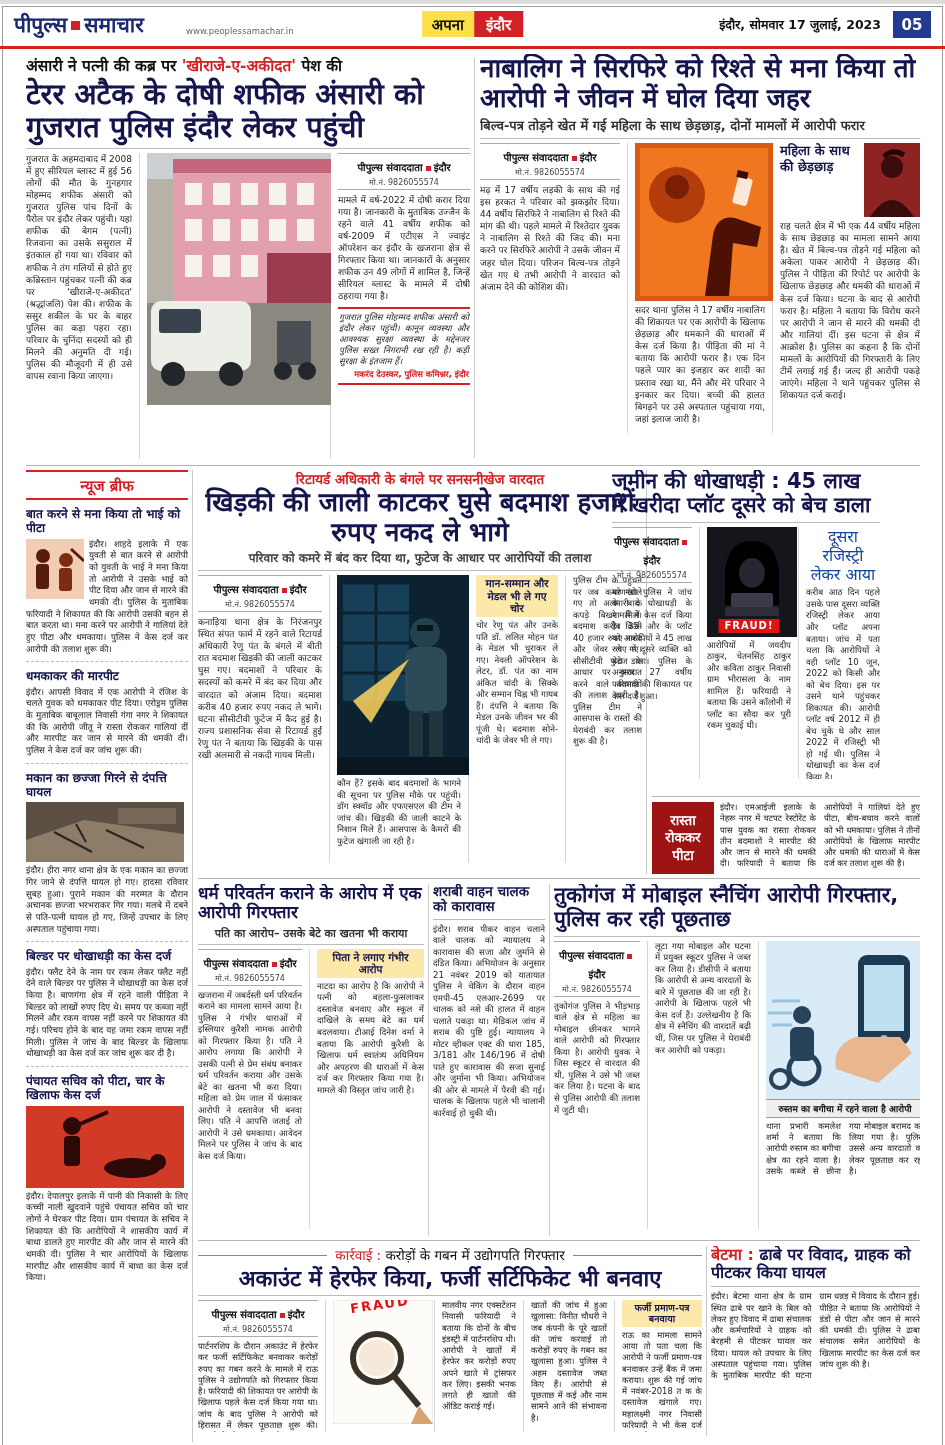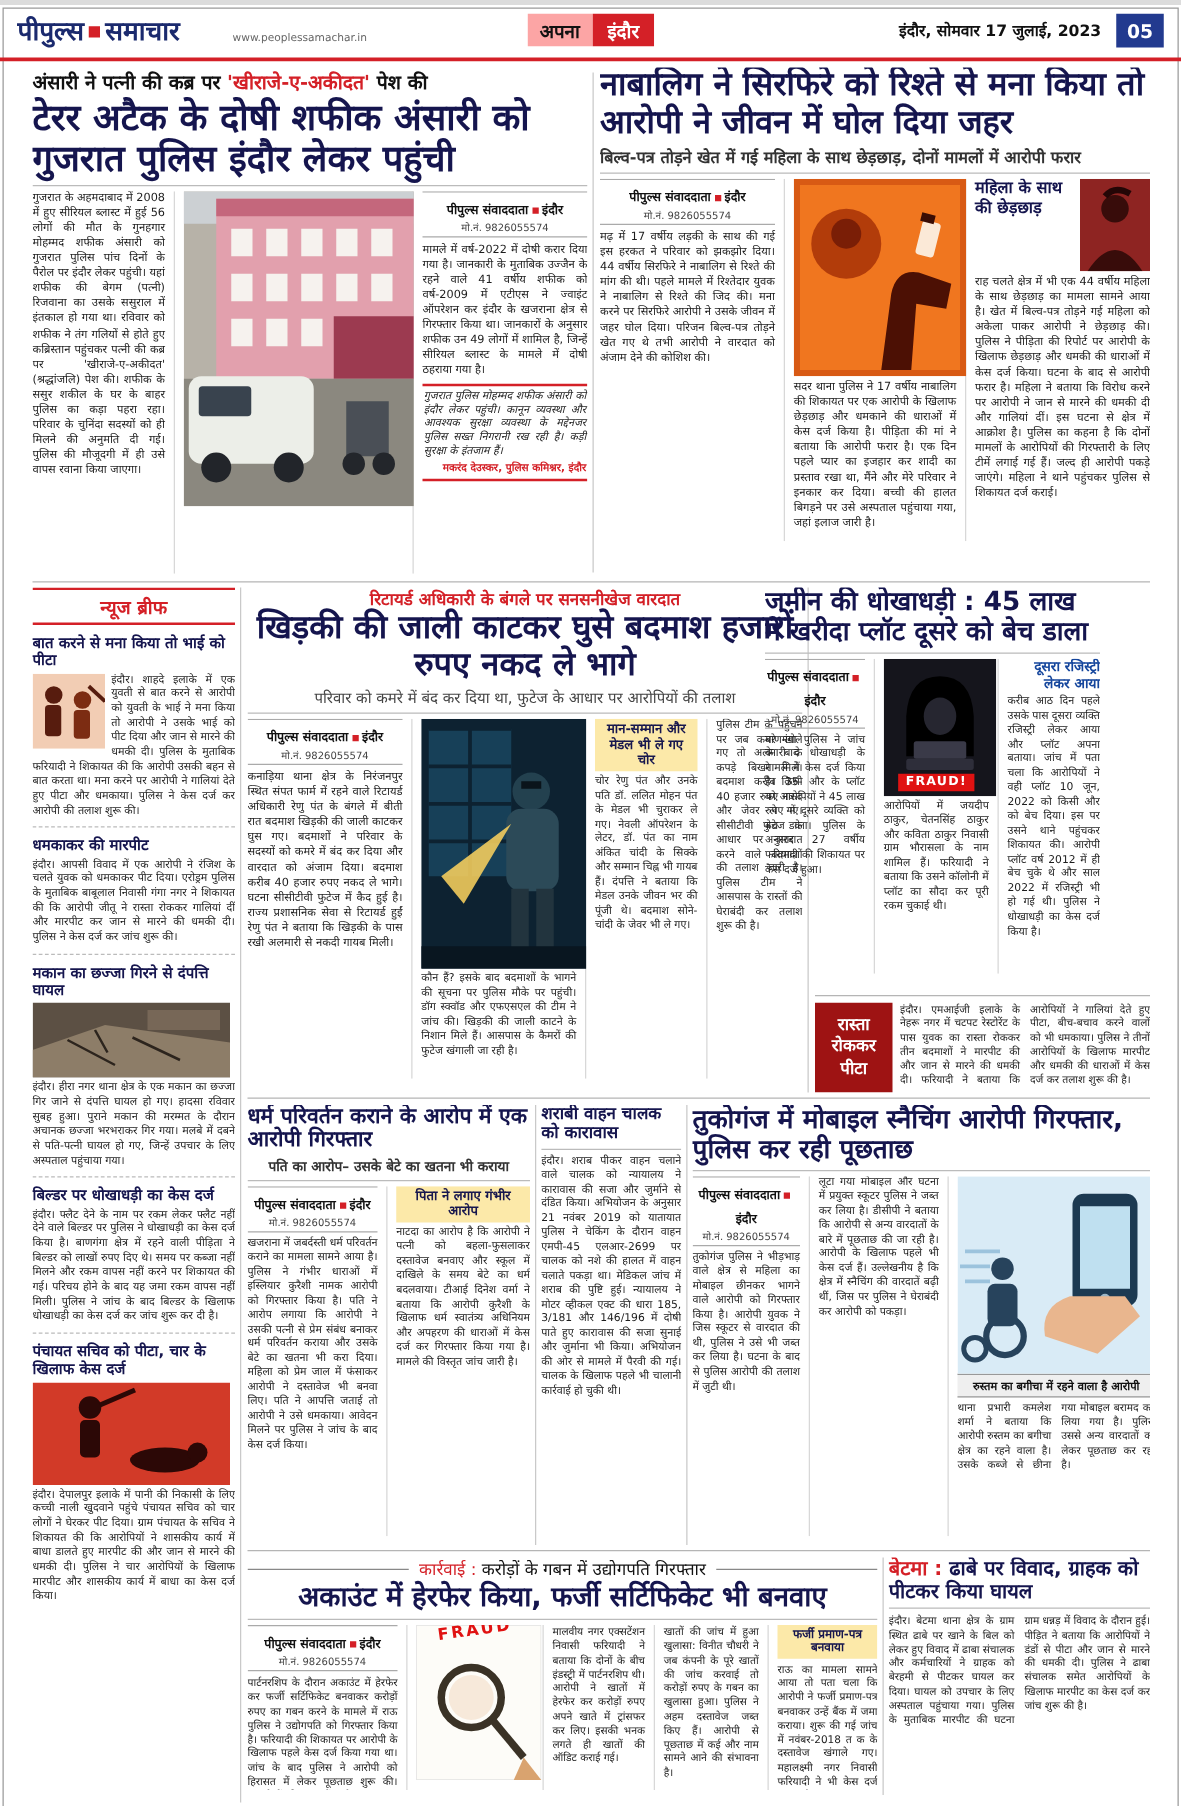--- a/index.html
+++ b/index.html
@@ -11,36 +11,36 @@
 .body-txt{font-size:9px;line-height:1.34;color:#1d1d1d;text-align:justify}
 .cols{display:flex;gap:7px;overflow:hidden}
 .cols>*+*{border-left:1px solid #d8d8d8;padding-left:7px}
 .byline{border-top:1px solid #aaa;border-bottom:1px solid #aaa;text-align:center;padding:2px 0;margin-bottom:4px}
 .byline .nm{font-size:10px;font-weight:bold;color:#111}
 .byline .sq{display:inline-block;width:5px;height:5px;background:#d42027;margin:0 3px}
 .byline .ph{font-size:8px;color:#444;display:block;margin-top:1px}
 .rule{border:none;border-top:1px solid #bbb;margin:4px 0}
 .kick-red{color:#d42027;font-weight:bold;text-align:center}
 .yhead{background:#fce9a9;color:#17174e;font-weight:bold;text-align:center;padding:2px 3px;font-size:10.5px;line-height:1.2;margin-bottom:3px}
-.bhead{color:#14459c;font-weight:bold;text-align:right;font-size:11px;line-height:1.2;margin-bottom:3px}
+.bhead{color:#14459c;font-weight:normal;text-align:center;font-size:16px;line-height:1.2;margin-bottom:3px}
 .redbox{background:#9e1313;color:#fff;font-weight:bold;font-size:13.5px;line-height:1.3;text-align:center;display:flex;align-items:center;justify-content:center;padding:4px}
 .vd{position:absolute;width:1px;background:#c9c9c9}
 .hd{position:absolute;height:1px;background:#b5b5b5}
 .quote{border-top:2px solid #d42027;border-bottom:2px solid #d42027;padding:3px 1px;margin-top:4px;font-size:8.6px;line-height:1.3;font-style:italic;color:#222;text-align:justify}
 .quote .qa{display:block;font-style:normal;font-weight:bold;color:#d42027;text-align:right;margin-top:2px;font-size:8.4px}
 .imgwrap{position:relative;line-height:0;display:block}
 .fraud-tag{position:absolute;left:50%;transform:translateX(-50%);background:#e01212;color:#fff;font-weight:bold;font-size:10px;line-height:1;padding:2px 6px;letter-spacing:1px}
 .fraud-red{position:absolute;left:50%;top:5px;transform:translateX(-50%) rotate(-8deg);color:#e01212;font-weight:bold;font-size:13px;letter-spacing:2px}
 .caption{background:#efefef;border-top:1px solid #999;border-bottom:1px solid #999;font-size:9px;font-weight:bold;text-align:center;padding:2px;color:#111}
 .masthead{position:absolute;left:0;top:0;width:945px;height:42px}
 .logo{position:absolute;left:14px;top:6px;font-size:21px;font-weight:bold;color:#1b2a6e}
 .logo .lsq{display:inline-block;width:9px;height:9px;background:#d42027;margin:0 4px 2px}
 .site{position:absolute;left:186px;top:22px;font-size:8.5px;color:#666}
 .banner{position:absolute;left:50%;top:7px;transform:translateX(-50%);display:flex;font-weight:bold;font-size:15px}
-.banner .b1{background:#fca5a5;color:#111;padding:3px 10px}
+.banner .b1{background:#fde047;color:#111;padding:3px 10px}
 .banner .b2{background:#d42027;color:#fff;padding:3px 12px}
 .mdate{position:absolute;right:64px;top:12px;font-size:12.5px;font-weight:bold;color:#111}
 .pgnum{position:absolute;right:14px;top:7px;width:38px;height:27px;background:#223a8f;color:#fff;font-size:15px;font-weight:bold;display:flex;align-items:center;justify-content:center}
 .toprule{position:absolute;left:0;top:42px;width:945px;height:3px;background:#d42027}
 .nb-head{border-top:2px solid #d42027;border-bottom:2px solid #d42027;color:#d42027;font-weight:bold;font-size:15px;text-align:center;padding:3px 0;margin-bottom:5px}
 .nb-hl{font-size:12px;color:#15154e;line-height:1.2;margin:7px 0 3px;font-weight:bold}
 .nb-item{border-bottom:1px dashed #bbb;padding-bottom:6px}
 .nb-body{font-size:8.7px}
 .fl{float:left;margin:0 5px 2px 0}
 .kick-lines{display:flex;align-items:center;gap:8px;font-size:13.5px;font-weight:normal}
@@ -228,21 +228,21 @@
       </span>
       <div class="nb-body body-txt" style="margin-top:3px">इंदौर। देपालपुर इलाके में पानी की निकासी के लिए कच्ची नाली खुदवाने पहुंचे पंचायत सचिव को चार लोगों ने घेरकर पीट दिया। ग्राम पंचायत के सचिव ने शिकायत की कि आरोपियों ने शासकीय कार्य में बाधा डालते हुए मारपीट की और जान से मारने की धमकी दी। पुलिस ने चार आरोपियों के खिलाफ मारपीट और शासकीय कार्य में बाधा का केस दर्ज किया।</div>
     </div>
   </section>
 
   <div class="vd" style="left:192px;top:466px;height:972px"></div>
 
   <article class="art" style="left:198px;top:466px;width:444px;height:404px">
     <div class="kick-red" style="font-size:13.5px">रिटायर्ड अधिकारी के बंगले पर सनसनीखेज वारदात</div>
     <h1 class="hl" style="font-size:26px;text-align:center">खिड़की की जाली काटकर घुसे बदमाश हजारों रुपए नकद ले भागे</h1>
-    <div style="font-size:12px;font-weight:normal;color:#444;text-align:center;margin-top:2px">परिवार को कमरे में बंद कर दिया था, फुटेज के आधार पर आरोपियों की तलाश</div>
+    <div style="font-size:12px;font-weight:bold;color:#444;text-align:center;margin-top:2px">परिवार को कमरे में बंद कर दिया था, फुटेज के आधार पर आरोपियों की तलाश</div>
     <hr class="rule">
     <div class="cols" style="height:288px">
       <div style="width:124px;flex:0 0 auto">
         <div class="byline">
           <span class="nm">पीपुल्स संवाददाता</span><span class="sq"></span><span class="nm">इंदौर</span>
           <span class="ph">मो.नं. 9826055574</span>
         </div>
         <div class="body-txt">कनाड़िया थाना क्षेत्र के निरंजनपुर स्थित संपत फार्म में रहने वाले रिटायर्ड अधिकारी रेणु पंत के बंगले में बीती रात बदमाश खिड़की की जाली काटकर घुस गए। बदमाशों ने परिवार के सदस्यों को कमरे में बंद कर दिया और वारदात को अंजाम दिया। बदमाश करीब 40 हजार रुपए नकद ले भागे। घटना सीसीटीवी फुटेज में कैद हुई है। राज्य प्रशासनिक सेवा से रिटायर्ड हुईं रेणु पंत ने बताया कि खिड़की के पास रखी अलमारी से नकदी गायब मिली।</div>
       </div>
       <div style="width:132px;flex:0 0 auto">

